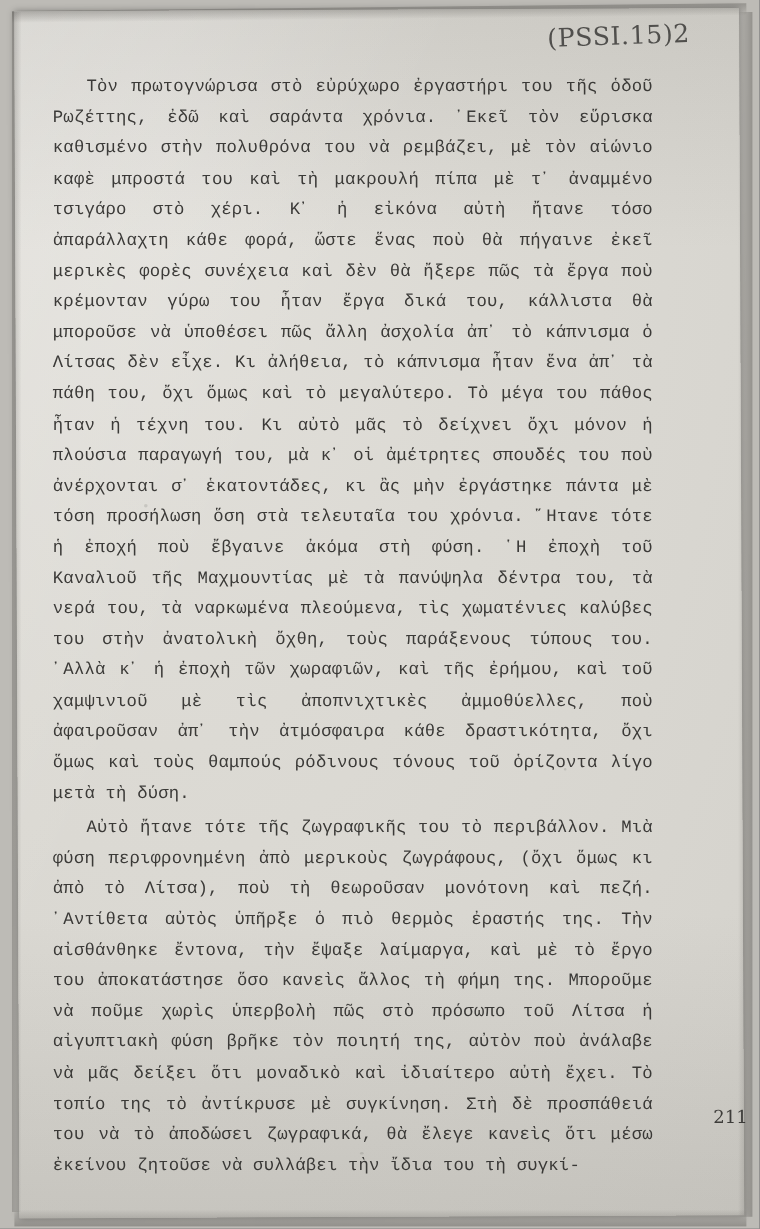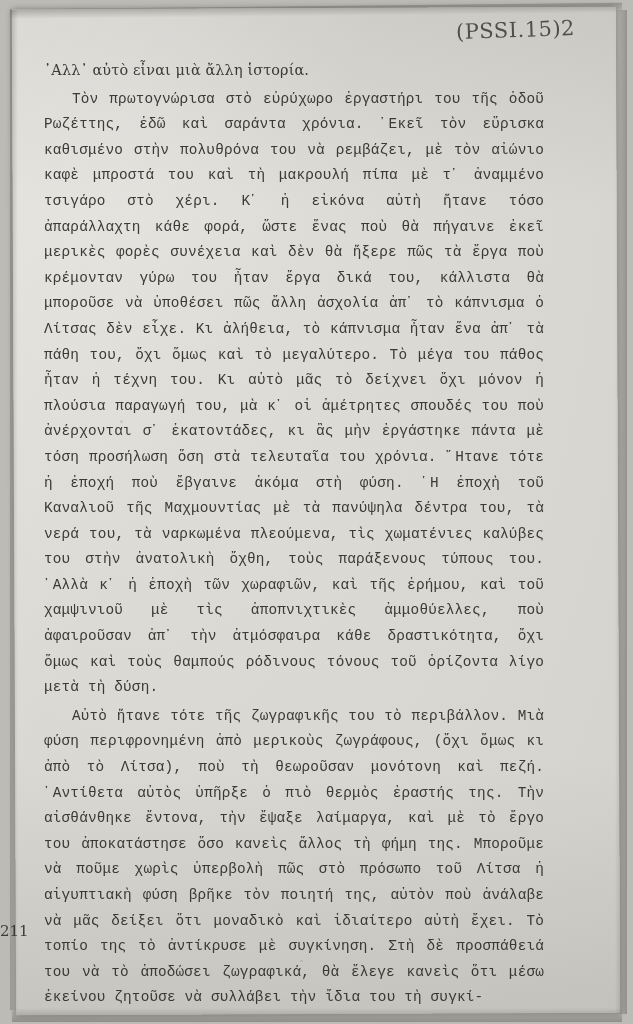--- a/index.html
+++ b/index.html
@@ -114,21 +114,21 @@
     font-family: Liberation Mono, monospace;
   }
   .para-gap {
     height: 3px;
   }
   .page-number {
     position: absolute;
     left: 0;
     right: 0;
     bottom: 84px;
-    text-align: left;
+    text-align: right;
     color: #2f2e2c;
     font-size: 15px;
     opacity: 0.9;
     padding-right: 10px;
   }
   
   .speck {
     position: absolute;
     background: rgba(90,88,84,0.18);
     border-radius: 50%;
@@ -145,21 +145,20 @@
   <div class="edge-right"></div>
   <div class="edge-bottom"></div>
 
   <div class="speck" style="left:120px; top:420px; width:3px; height:3px;"></div>
   <div class="speck" style="left:470px; top:640px; width:2px; height:2px;"></div>
   <div class="speck" style="left:300px; top:960px; width:3px; height:2px;"></div>
 
   <div class="catalog-mark">(PSSI.15)2</div>
 
   <div class="textblock">
-    <p>᾿Αλλ᾿ αὐτὸ εἶναι μιὰ ἄλλη ἱστορία.</p>
     <div class="para-gap"></div>
     <p class="p-indent">Τὸν πρωτογνώρισα στὸ εὐρύχωρο ἐργαστήρι του τῆς ὁδοῦ Ρωζέττης, ἐδῶ καὶ σαράντα χρόνια. ᾿Εκεῖ τὸν εὕρισκα καθισμένο στὴν πολυθρόνα του νὰ ρεμβάζει, μὲ τὸν αἰώνιο καφὲ μπροστά του καὶ τὴ μακρουλή πίπα μὲ τ᾿ ἀναμμένο τσιγάρο στὸ χέρι. Κ᾿ ἡ εἰκόνα αὐτὴ ἤτανε τόσο ἀπαράλλαχτη κάθε φορά, ὥστε ἕνας ποὺ θὰ πήγαινε ἐκεῖ μερικὲς φορὲς συνέχεια καὶ δὲν θὰ ἤξερε πῶς τὰ ἔργα ποὺ κρέμονταν γύρω του ἦταν ἔργα δικά του, κάλλιστα θὰ μποροῦσε νὰ ὑποθέσει πῶς ἄλλη ἀσχολία ἀπ᾿ τὸ κάπνισμα ὁ Λίτσας δὲν εἶχε. Κι ἀλήθεια, τὸ κάπνισμα ἦταν ἕνα ἀπ᾿ τὰ πάθη του, ὄχι ὅμως καὶ τὸ μεγαλύτερο. Τὸ μέγα του πάθος ἦταν ἡ τέχνη του. Κι αὐτὸ μᾶς τὸ δείχνει ὄχι μόνον ἡ πλούσια παραγωγή του, μὰ κ᾿ οἱ ἀμέτρητες σπουδές του ποὺ ἀνέρχονται σ᾿ ἑκατοντάδες, κι ἂς μὴν ἐργάστηκε πάντα μὲ τόση προσήλωση ὅση στὰ τελευταῖα του χρόνια. ῞Ητανε τότε ἡ ἐποχή ποὺ ἔβγαινε ἀκόμα στὴ φύση. ῾Η ἐποχὴ τοῦ Καναλιοῦ τῆς Μαχμουντίας μὲ τὰ πανύψηλα δέντρα του, τὰ νερά του, τὰ ναρκωμένα πλεούμενα, τὶς χωματένιες καλύβες του στὴν ἀνατολικὴ ὄχθη, τοὺς παράξενους τύπους του. ᾿Αλλὰ κ᾿ ἡ ἐποχὴ τῶν χωραφιῶν, καὶ τῆς ἐρήμου, καὶ τοῦ χαμψινιοῦ μὲ τὶς ἀποπνιχτικὲς ἀμμοθύελλες, ποὺ ἀφαιροῦσαν ἀπ᾿ τὴν ἀτμόσφαιρα κάθε δραστικότητα, ὄχι ὅμως καὶ τοὺς θαμπούς ρόδινους τόνους τοῦ ὁρίζοντα λίγο μετὰ τὴ δύση.</p>
     <div class="para-gap"></div>
     <p class="p-indent">Αὐτὸ ἤτανε τότε τῆς ζωγραφικῆς του τὸ περιβάλλον. Μιὰ φύση περιφρονημένη ἀπὸ μερικοὺς ζωγράφους, (ὄχι ὅμως κι ἀπὸ τὸ Λίτσα), ποὺ τὴ θεωροῦσαν μονότονη καὶ πεζή. ᾿Αντίθετα αὐτὸς ὑπῆρξε ὁ πιὸ θερμὸς ἐραστής της. Τὴν αἰσθάνθηκε ἔντονα, τὴν ἔψαξε λαίμαργα, καὶ μὲ τὸ ἔργο του ἀποκατάστησε ὅσο κανεὶς ἄλλος τὴ φήμη της. Μποροῦμε νὰ ποῦμε χωρὶς ὑπερβολὴ πῶς στὸ πρόσωπο τοῦ Λίτσα ἡ αἰγυπτιακὴ φύση βρῆκε τὸν ποιητή της, αὐτὸν ποὺ ἀνάλαβε νὰ μᾶς δείξει ὅτι μοναδικὸ καὶ ἰδιαίτερο αὐτὴ ἔχει. Τὸ τοπίο της τὸ ἀντίκρυσε μὲ συγκίνηση. Στὴ δὲ προσπάθειά του νὰ τὸ ἀποδώσει ζωγραφικά, θὰ ἔλεγε κανεὶς ὅτι μέσω ἐκείνου ζητοῦσε νὰ συλλάβει τὴν ἴδια του τὴ συγκί-</p>
   </div>
 
   <div class="page-number">211</div>
 </div>
 
 </body></html>

